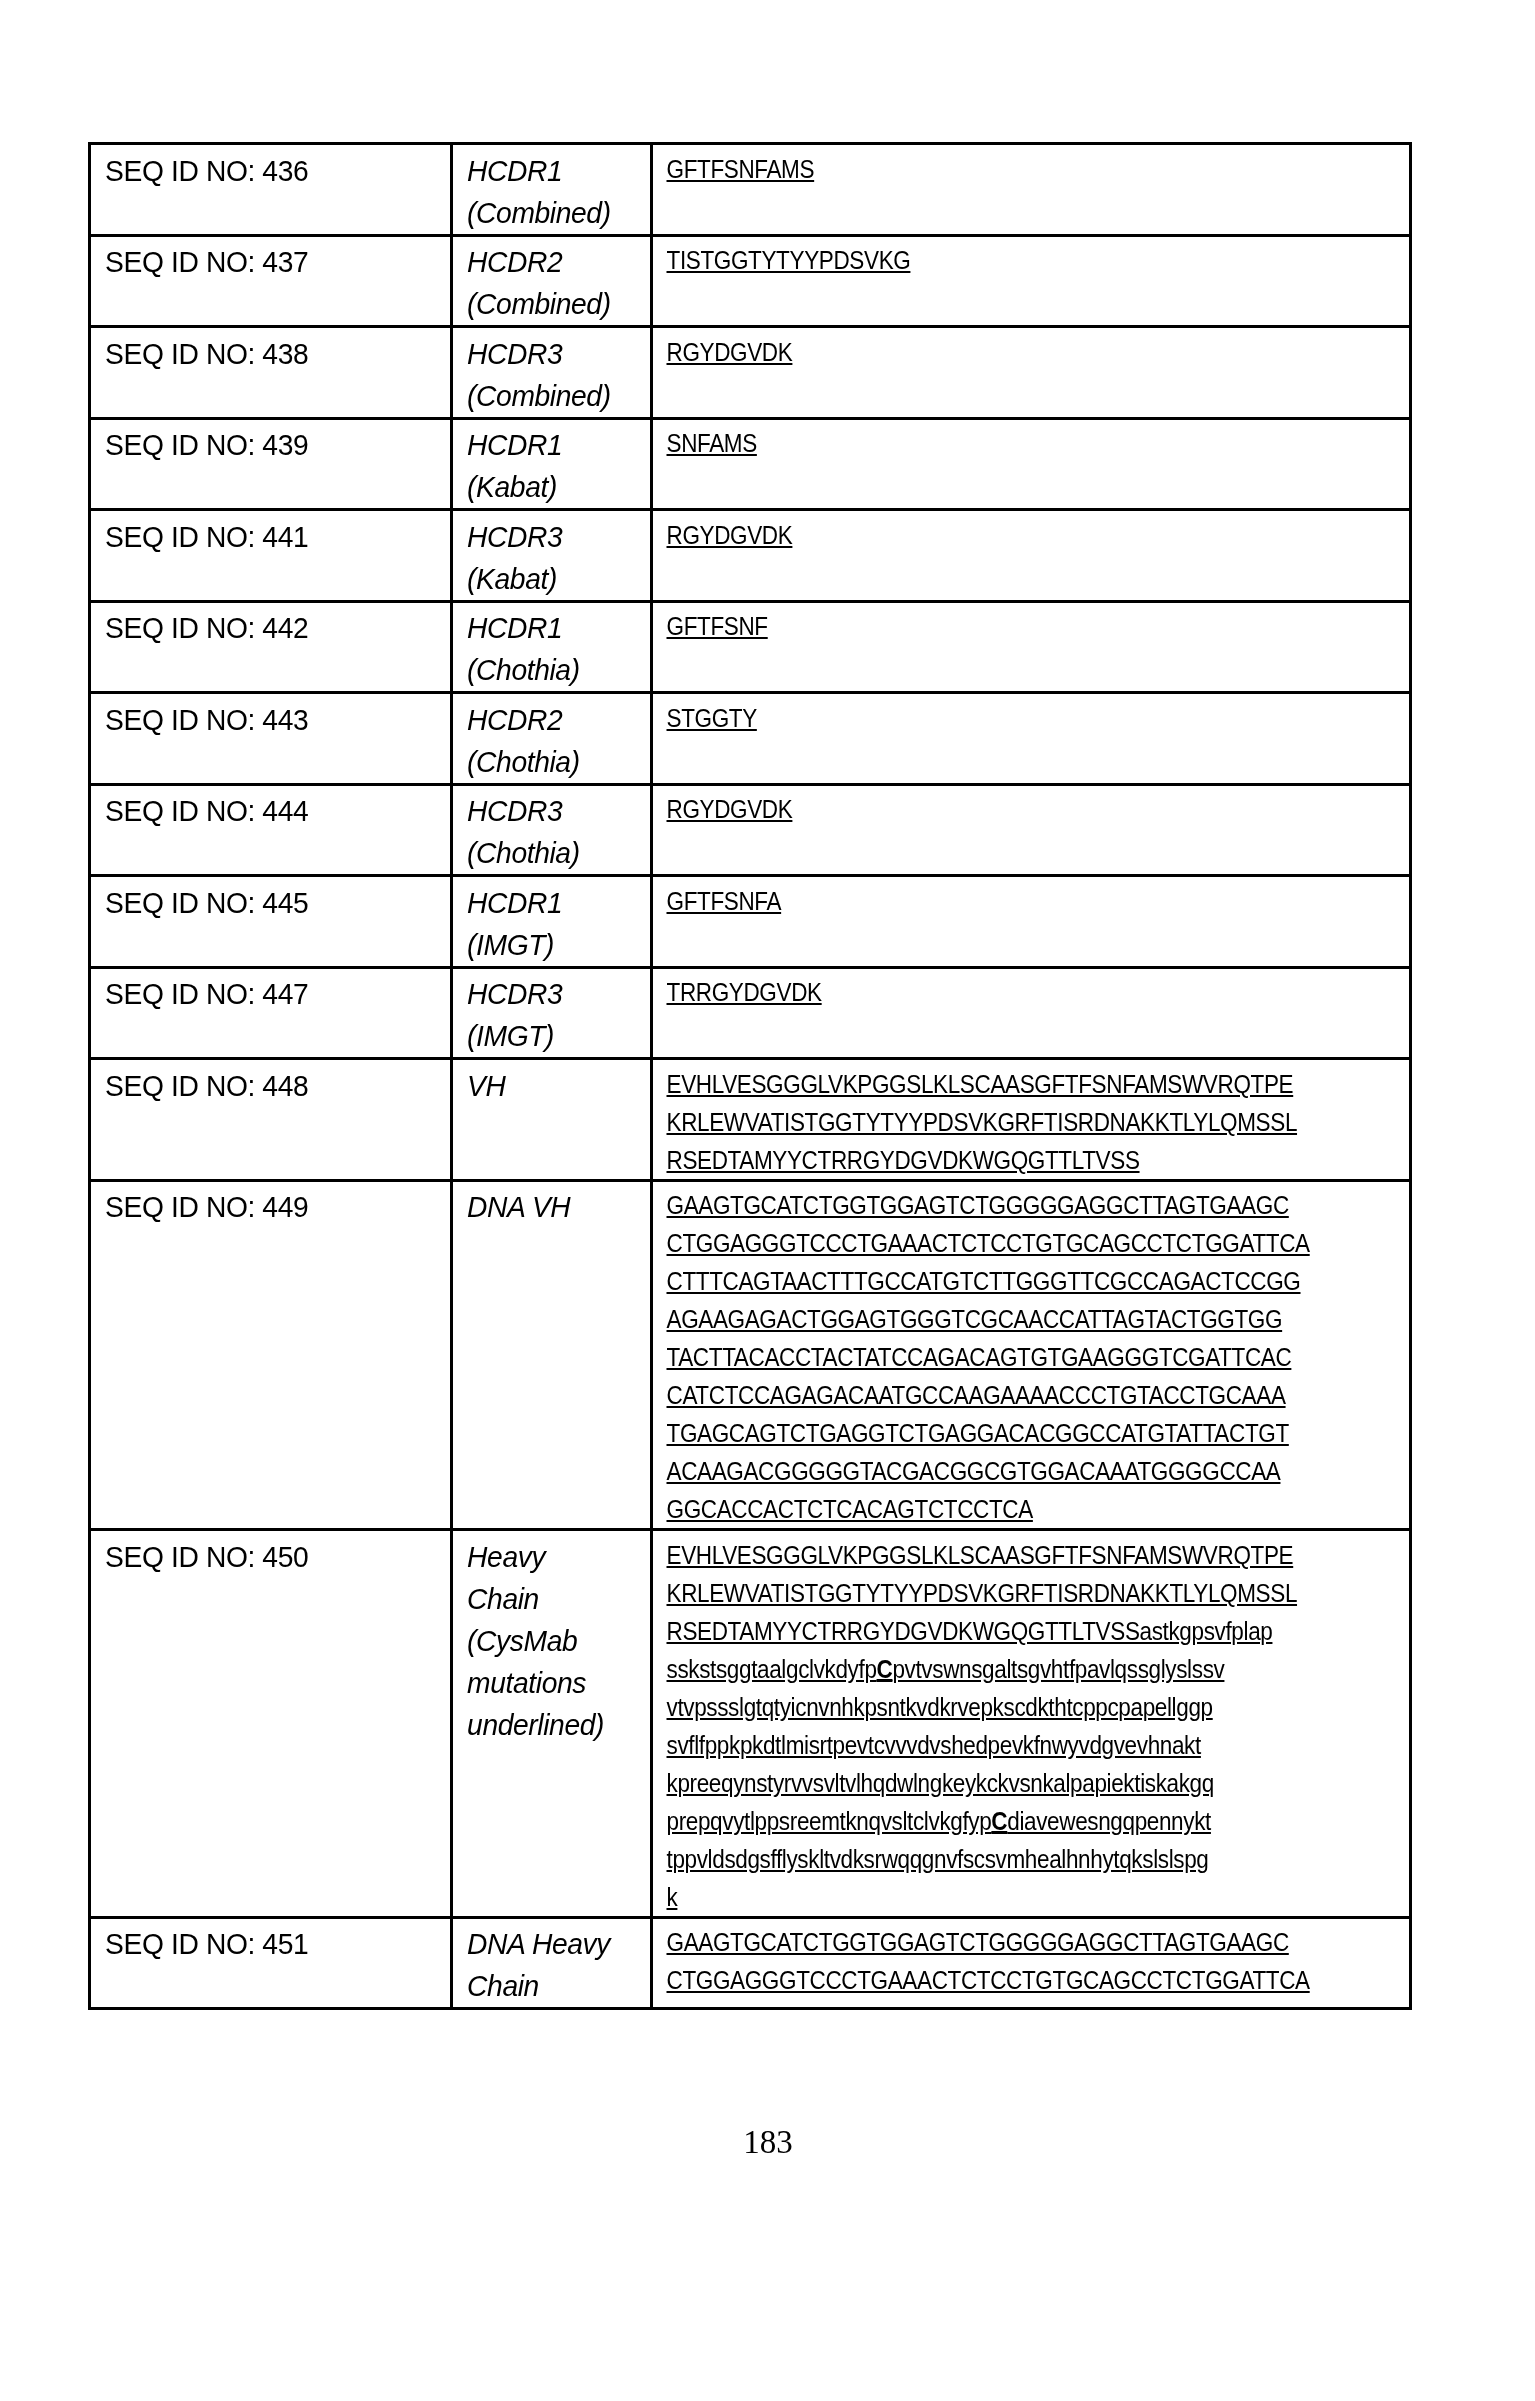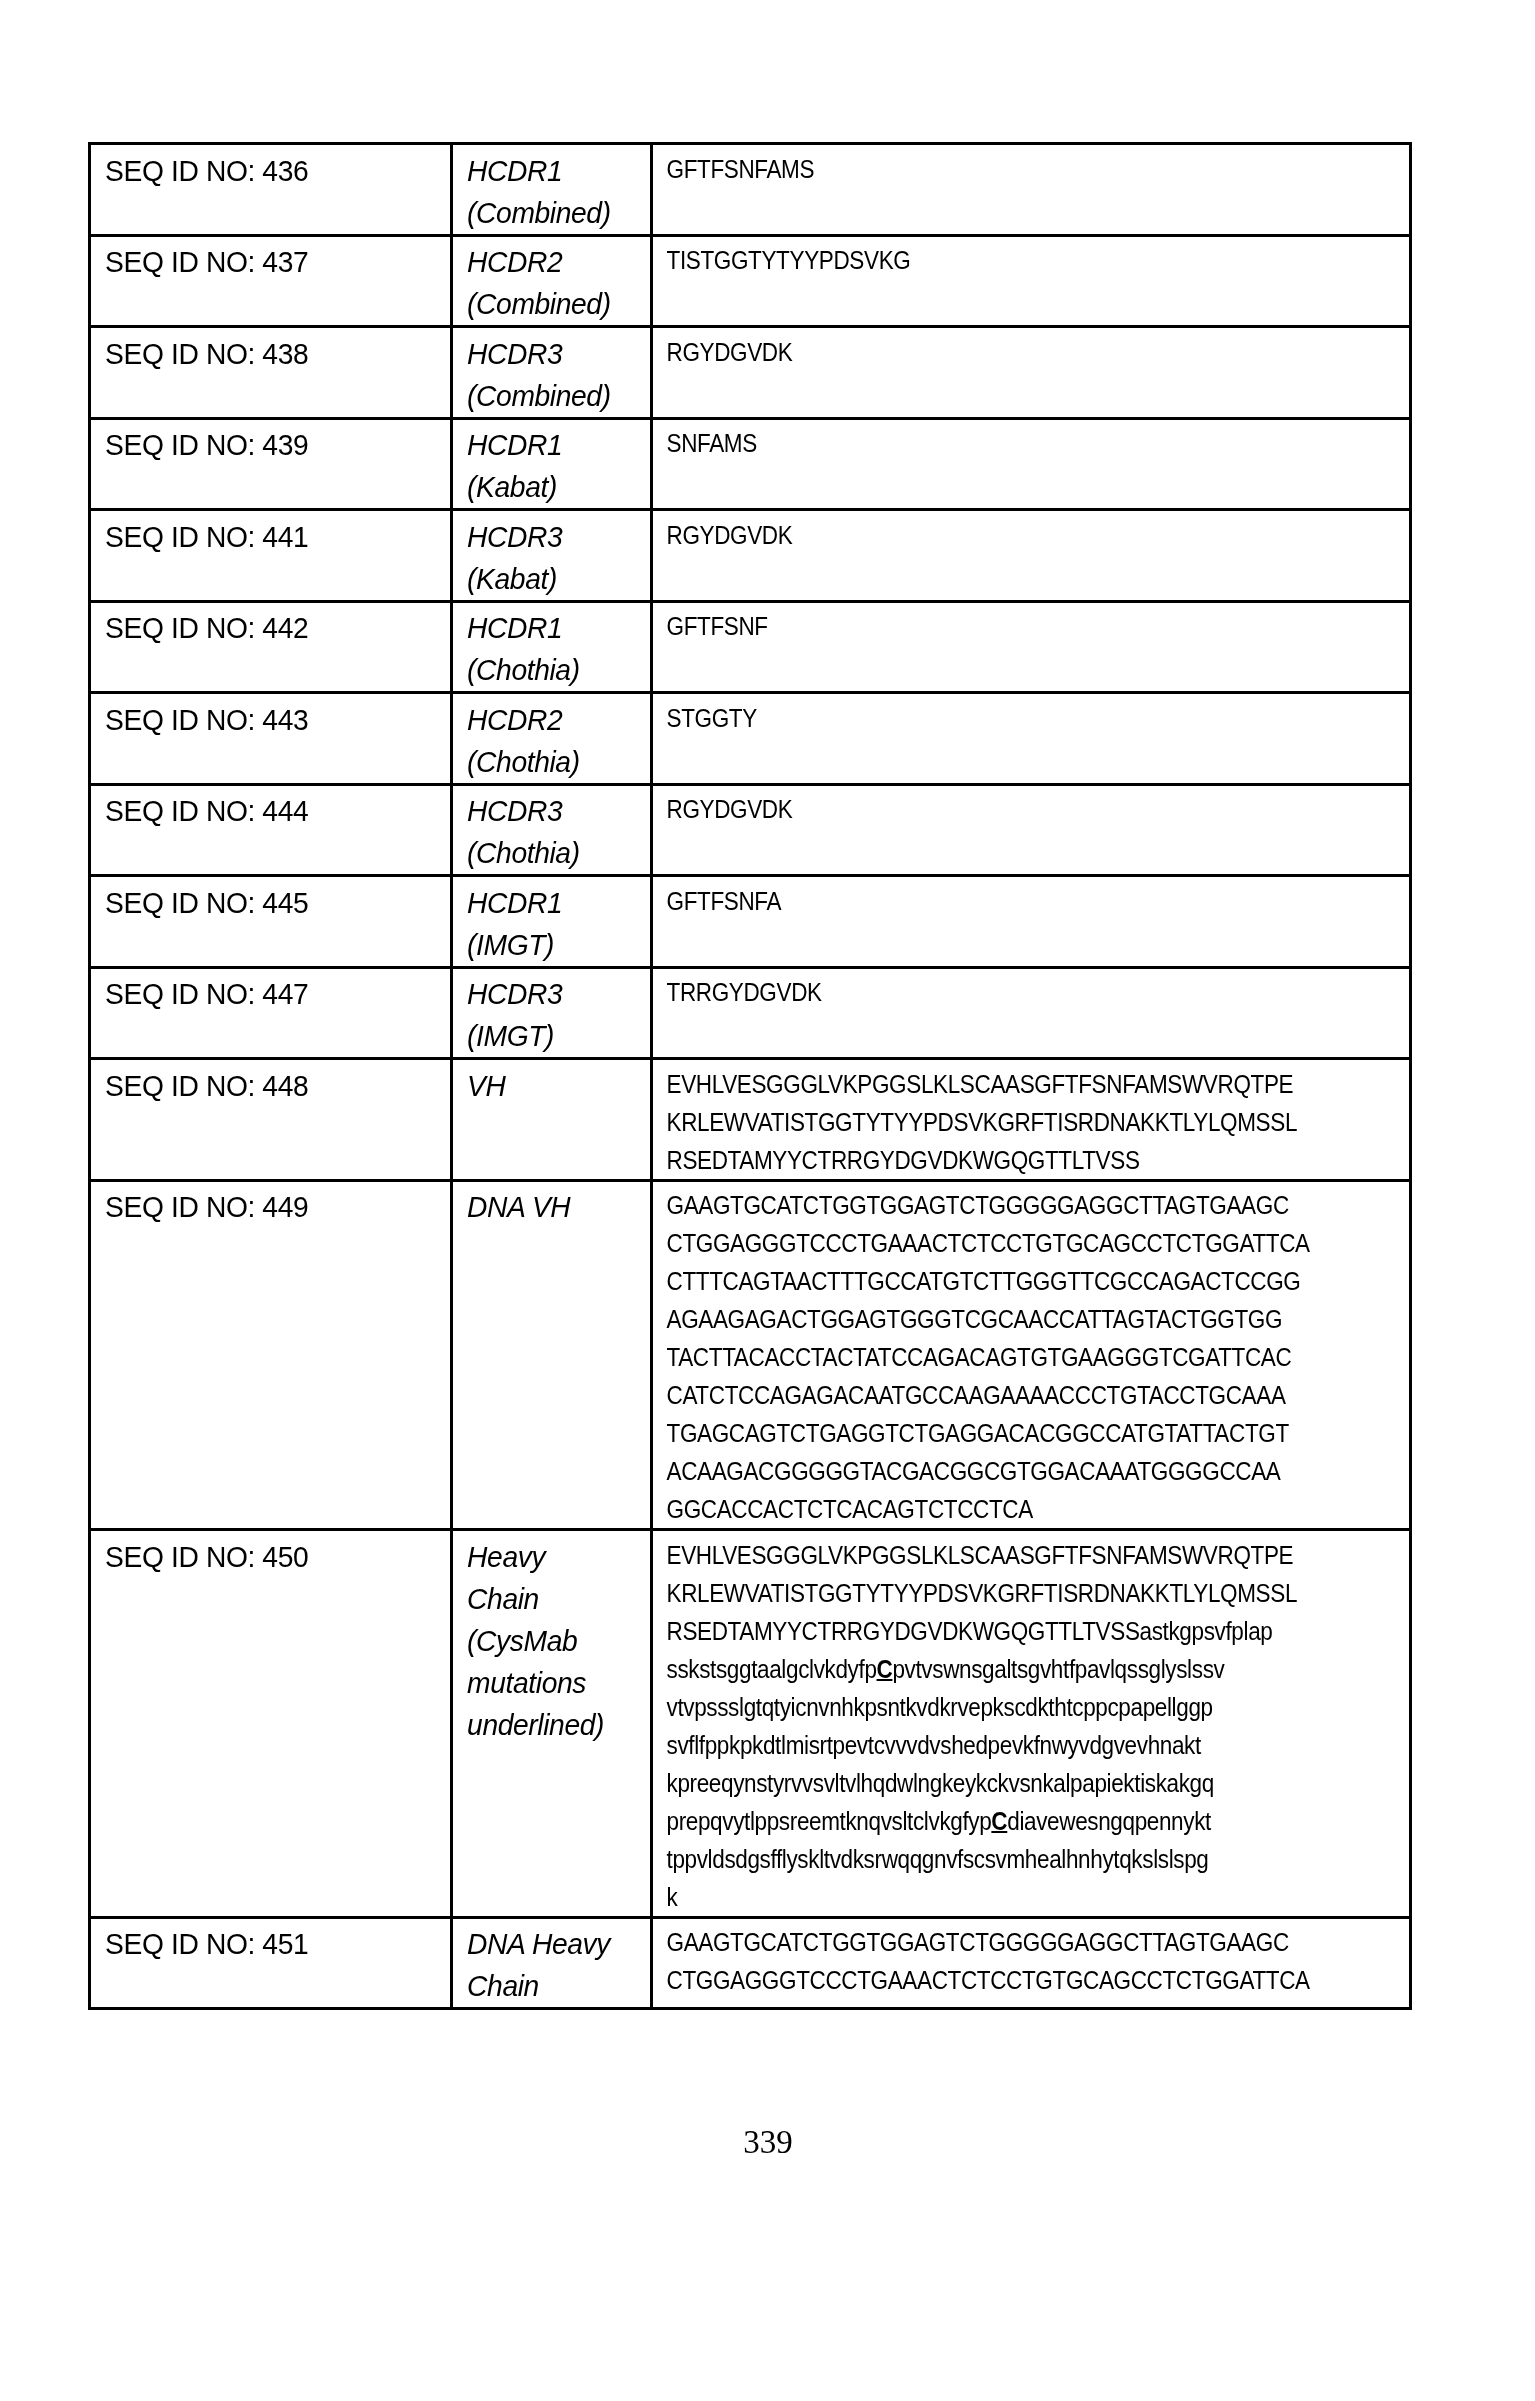--- a/index.html
+++ b/index.html
@@ -6,21 +6,21 @@
     body { width: 1536px; height: 2401px; position: relative; overflow: hidden; color: #000; }
     .seq-table {
       position: absolute; left: 88px; top: 142px; width: 1321px;
       border-collapse: collapse; table-layout: fixed;
     }
     .seq-table td {
       border: 3px solid #000; vertical-align: top; padding: 0; box-sizing: border-box;
     }
     .seq-table td.c1 { width: 362px; }
     .seq-table td.c2 { width: 200px; font-style: italic; }
-    .seq-table td.c3 { width: 759px; }
+    .seq-table td.c3 { width: 759px; text-decoration: underline; }
     .lbl {
       font-family: "Liberation Sans", "DejaVu Sans", sans-serif;
       font-size: 30px; line-height: 42px; letter-spacing: -0.4px;
       padding: 4.5px 0 0 15px; white-space: pre-line; transform: scaleX(0.94); transform-origin: left top;
     }
     .seq {
       font-family: "Liberation Sans", "DejaVu Sans", sans-serif;
       font-size: 25px; line-height: 38px; letter-spacing: -0.4px;
       padding: 4.5px 0 0 15px; transform: scaleX(0.9); transform-origin: left top; width: 812px;
     }
@@ -249,14 +249,14 @@
         <td class="c3">
           <div class="seq">
             <span class="seq-line">GAAGTGCATCTGGTGGAGTCTGGGGGAGGCTTAGTGAAGC</span>
             <span class="seq-line">CTGGAGGGTCCCTGAAACTCTCCTGTGCAGCCTCTGGATTCA</span>
           </div>
         </td>
       </tr>
     </tbody>
 </table>
 
-<div class="page-number">339</div>
+<div class="page-number">183</div>
 
 
 </body></html>

